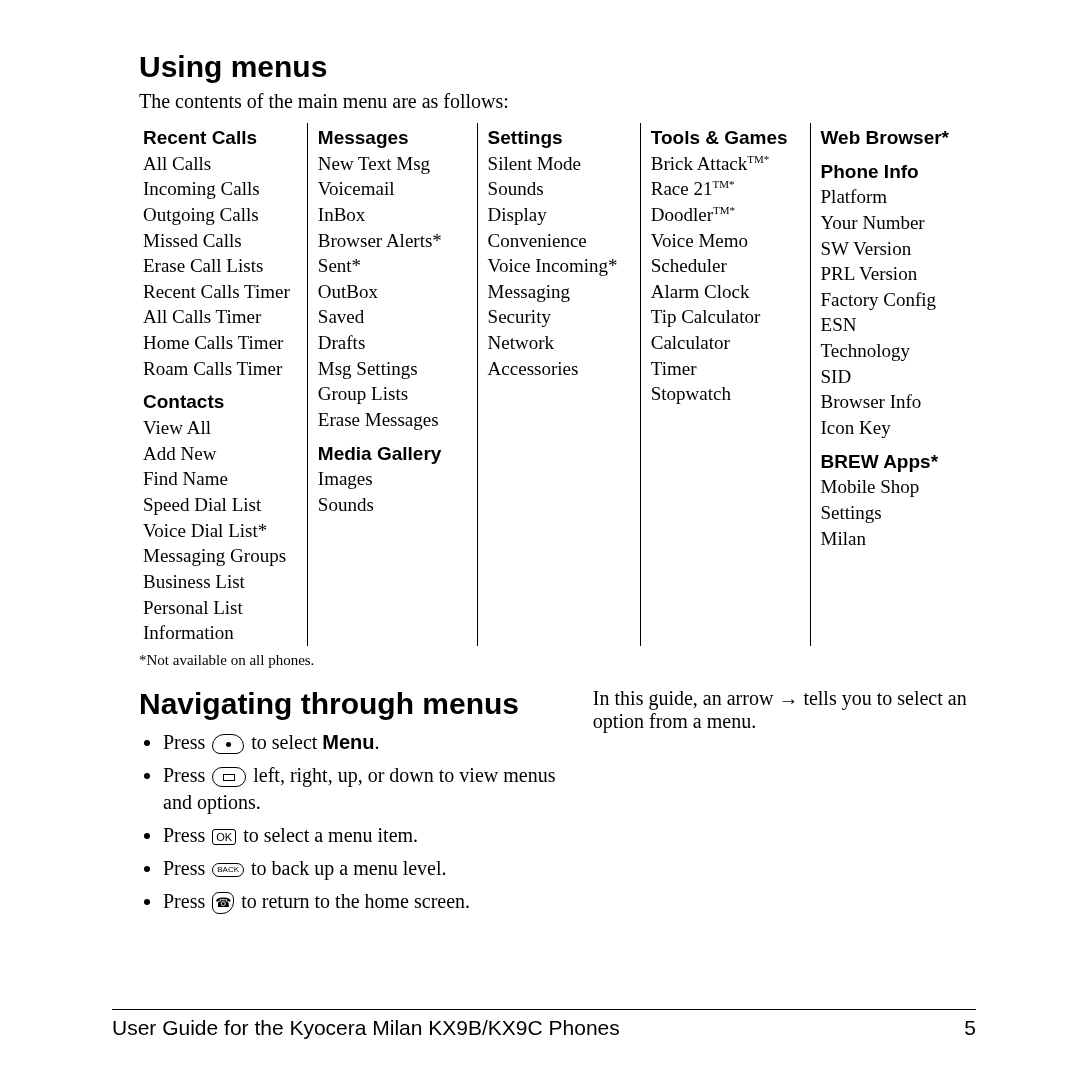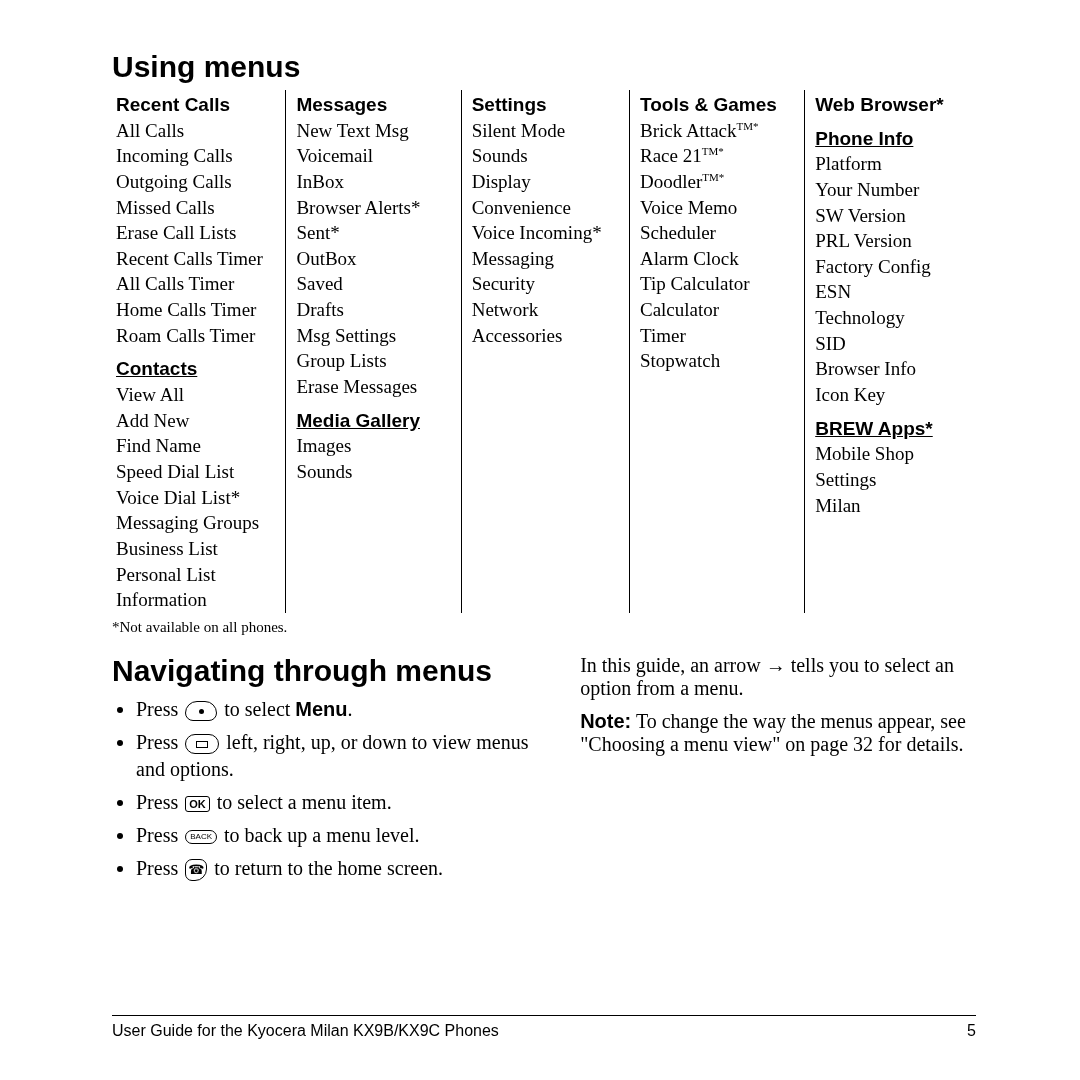--- a/index.html
+++ b/index.html
@@ -7,20 +7,21 @@
     padding: 0;
     background: #fff;
     font-family: "Times New Roman", Times, serif;
     color: #000;
     width: 1080px;
     height: 1080px;
     position: relative;
   }
   .page {
     padding: 50px 104px 0 112px;
+    margin-left: 27px;
   }
   h2 {
     font-family: Arial, Helvetica, sans-serif;
     font-weight: bold;
     font-size: 30px;
     margin: 0 0 6px 0;
   }
   .intro {
     font-size: 20px;
     margin: 0 0 10px 0;
@@ -45,21 +46,20 @@
   .col4 { width: 176px; }
   .col5 { width: 172px; }
   .group-title {
     font-family: Arial, Helvetica, sans-serif;
     font-weight: bold;
     font-size: 19px;
     margin-top: 2px;
   }
   .group-title.spaced {
     margin-top: 8px;
-    text-decoration: underline;
   }
   .footnote {
     font-size: 15px;
     margin: 6px 0 18px 0;
   }
   .nav-section {
     display: flex;
     gap: 24px;
     font-size: 20px;
   }
@@ -108,21 +108,21 @@
   }
   .rect-dot {
     width: 10px; height: 5px; border: 1.2px solid #000;
   }
   .key-ok {
     border: 1.5px solid #000;
     border-radius: 3px;
     padding: 0px 3px;
     font-size: 11px;
     font-family: Arial, Helvetica, sans-serif;
-    font-weight: bold;
+    font-weight: normal;
     display: inline-block;
     line-height: 14px;
   }
   .key-back {
     border: 1.5px solid #000;
     border-radius: 7px;
     padding: 1px 4px;
     font-size: 8px;
     font-family: Arial, Helvetica, sans-serif;
     font-weight: normal;
@@ -149,29 +149,30 @@
   .page-footer {
     position: absolute;
     bottom: 40px;
     left: 112px;
     right: 104px;
     border-top: 1px solid #000;
     padding-top: 6px;
     display: flex;
     justify-content: space-between;
     font-family: Arial, Helvetica, sans-serif;
-    font-size: 16px;
+    font-size: 21px;
   }
   p { margin: 0 0 10px 0; }
 </style>
 </head>
 <body>
 
 <div class="page">
   <h2>Using menus</h2>
+  <div class="intro">The contents of the main menu are as follows:</div>
 
   <div class="menu-table" id="menu-table">
       <div class="col col1">
         <div class="group-title">Recent Calls</div>
         <div>All Calls</div>
         <div>Incoming Calls</div>
         <div>Outgoing Calls</div>
         <div>Missed Calls</div>
         <div>Erase Call Lists</div>
         <div>Recent Calls Timer</div>
@@ -287,23 +288,20 @@
           <span class="key key-end">☎</span>
           <span>  to return to the home screen.</span>
         </li>
       </ul>
     </div>
 
     <div class="nav-right">
       <p>
         <span>In this guide, an arrow </span><span class="arrow">→</span><span> tells you to select an option from a menu.</span>
       </p>
-      <p>
-        <span class="sans-bold">Note:</span><span>  To change the way the menus appear, see "Choosing a menu view" on page 32 for details.</span>
-      </p>
     </div>
   </div>
 </div>
 
 <div class="page-footer">
   <span>User Guide for the Kyocera Milan KX9B/KX9C Phones</span>
   <span>5</span>
 </div>
 
 </body></html>

